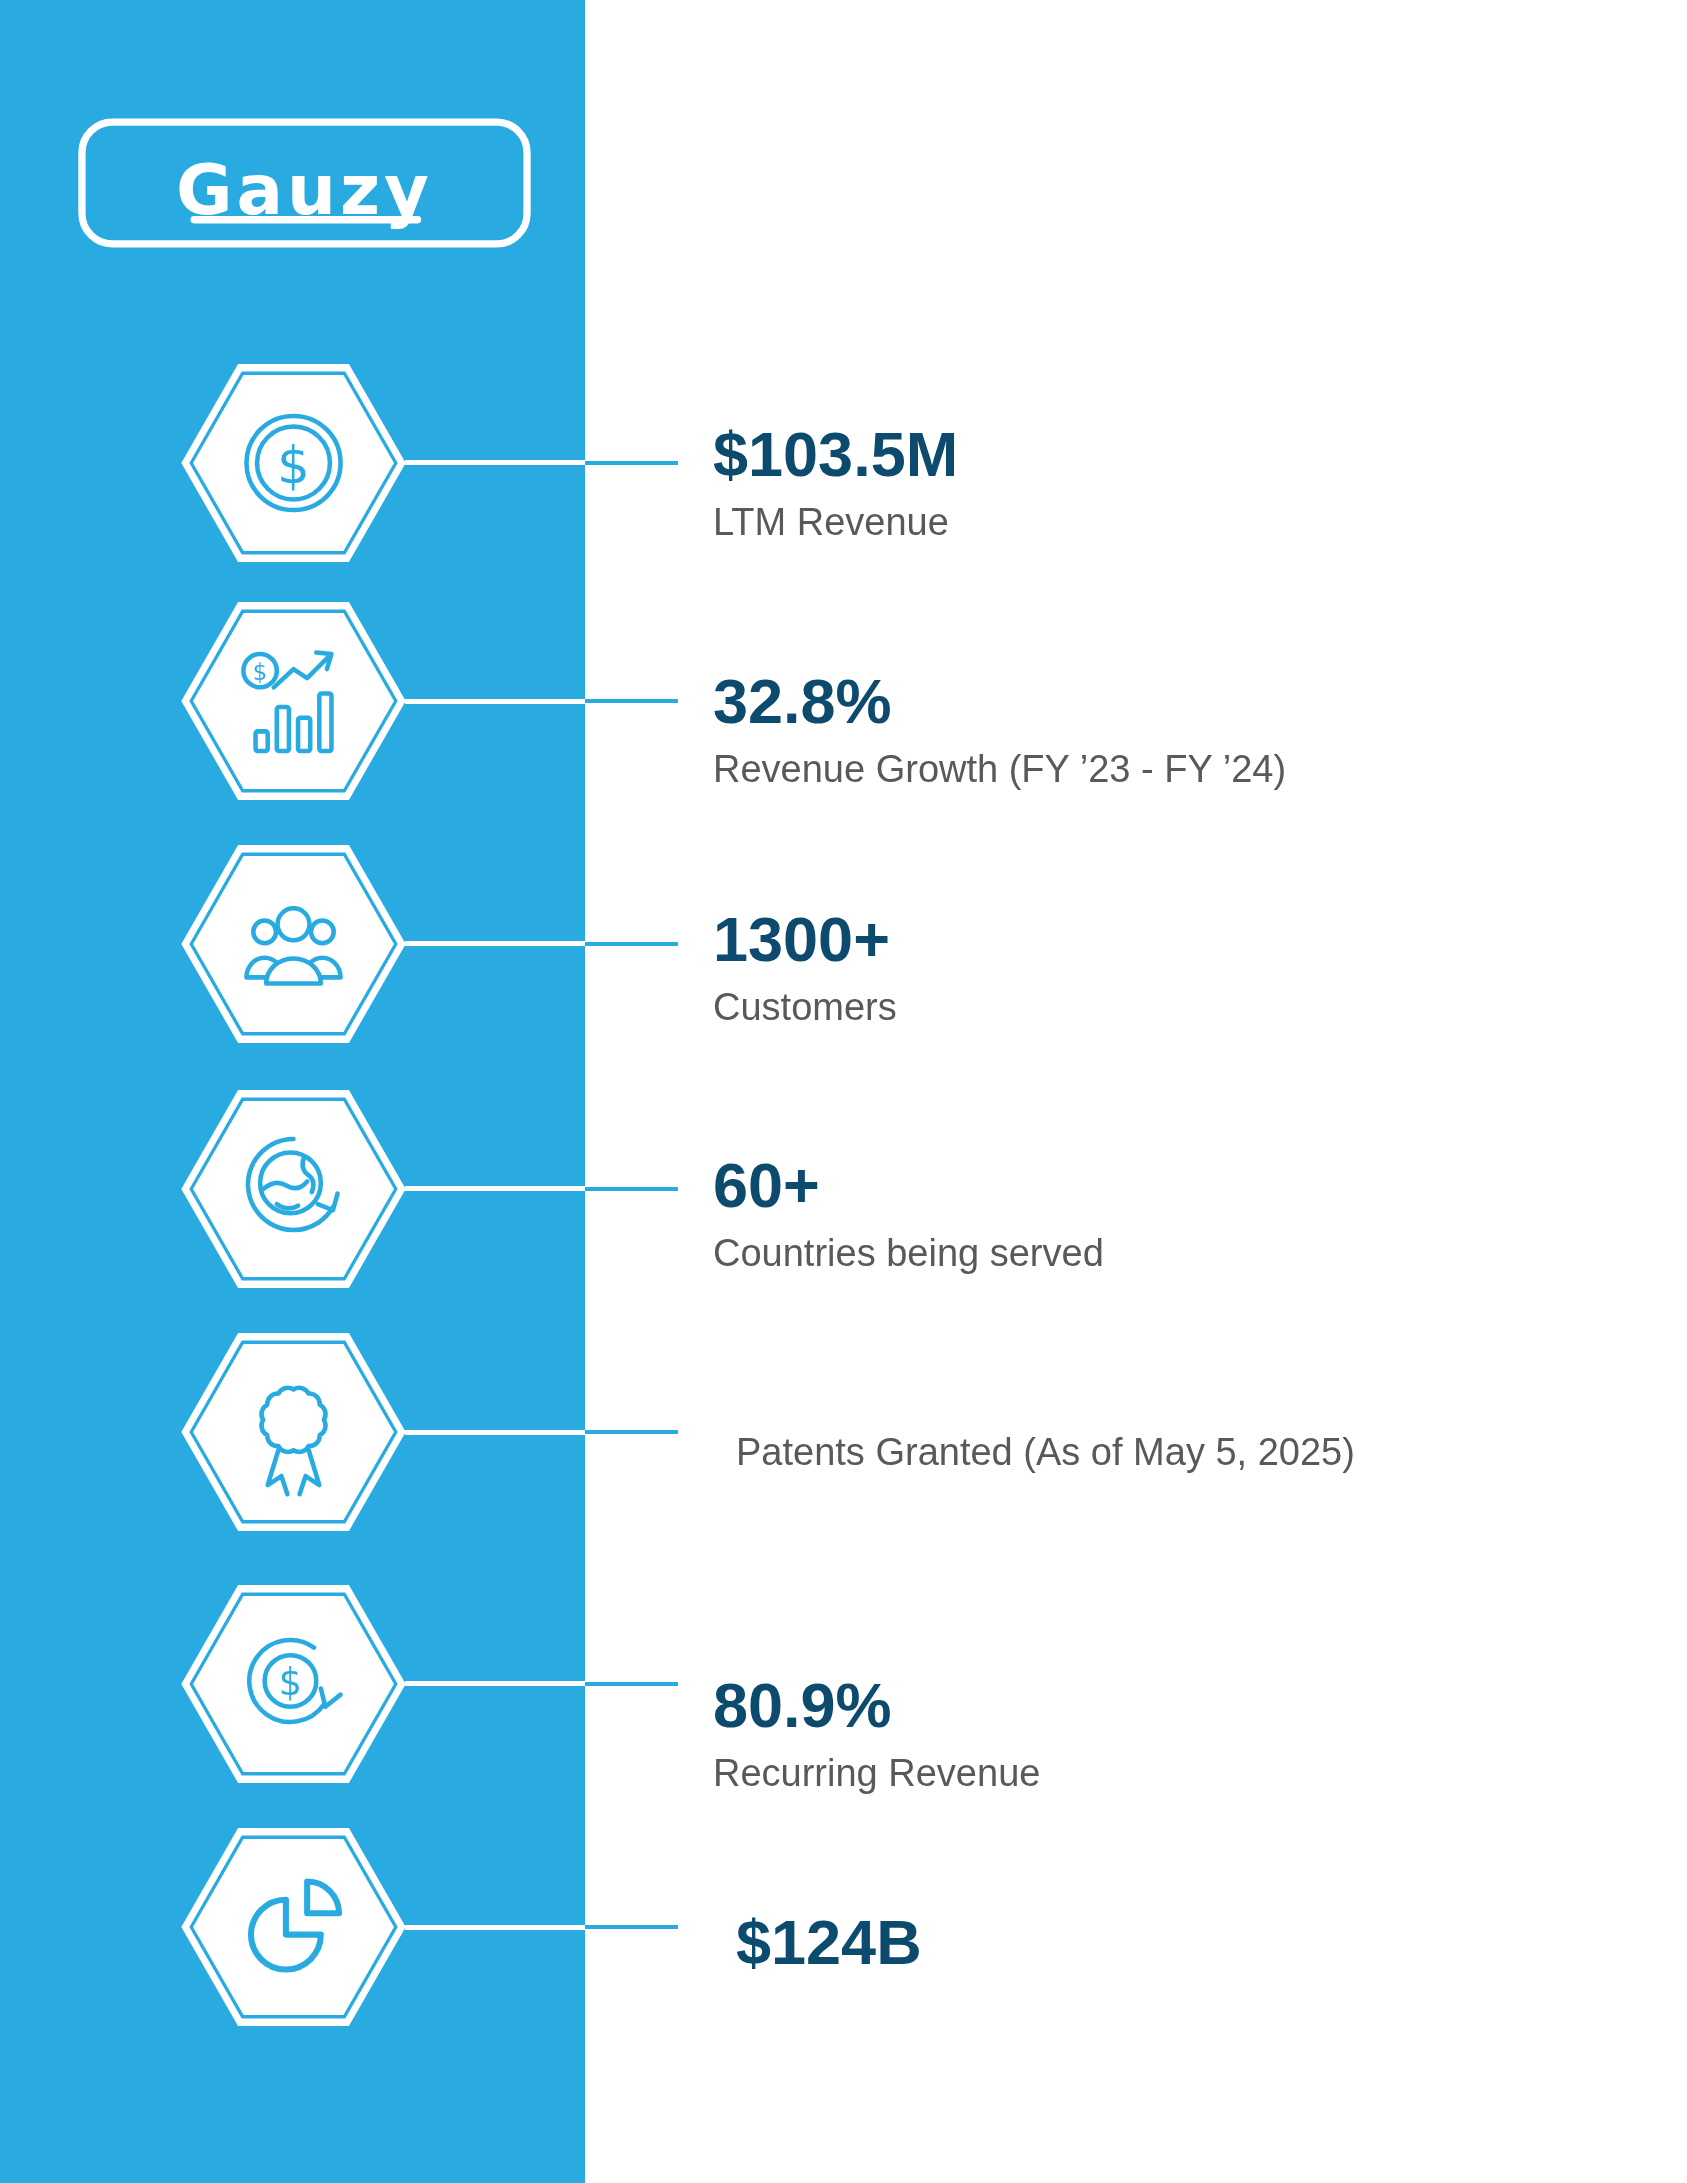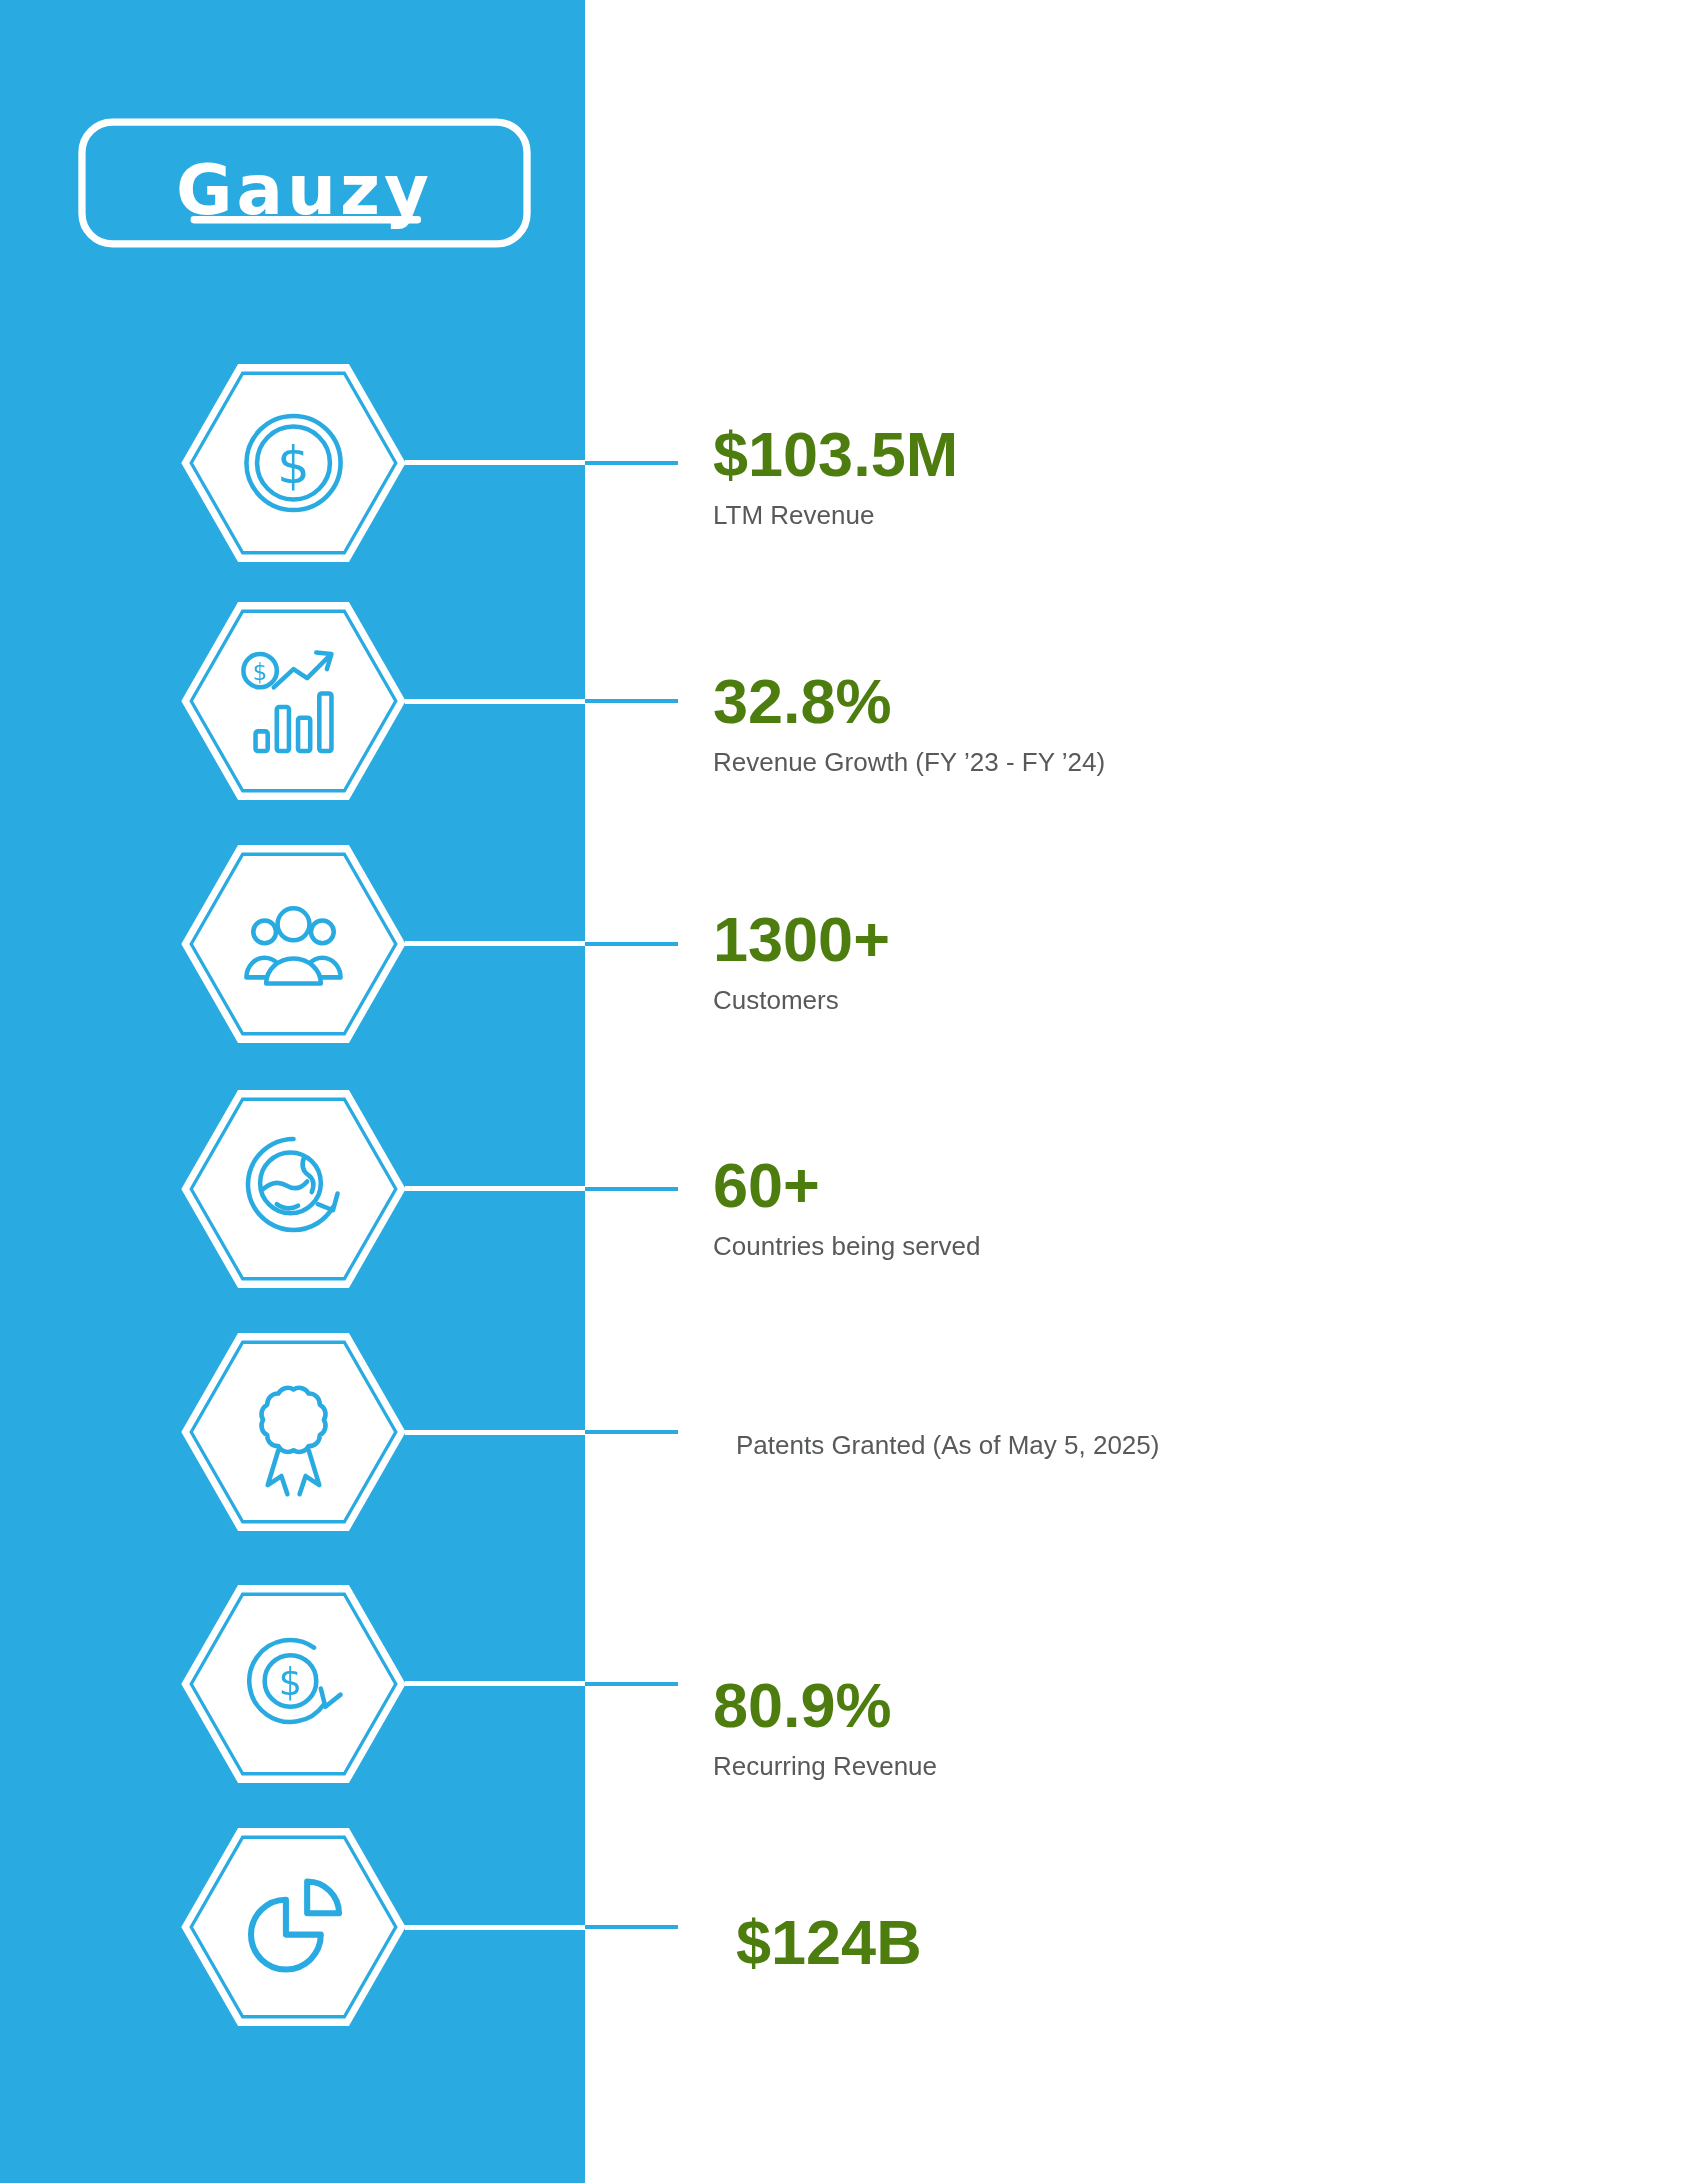--- a/index.html
+++ b/index.html
@@ -25,24 +25,24 @@
 
   
   .conn-white{position:absolute;background:#ffffff;height:5.3px;left:405px;width:180px;}
   .conn-blue{position:absolute;background:#29ABE2;height:4px;left:585px;width:93px;}
 
   
   .stat{position:absolute;left:713px;white-space:nowrap;}
   .stat.indent{left:736px;}
   .stat .value{
     font-size:63px;line-height:1.0;font-weight:700;
-    color:#4d7c0f;letter-spacing:0px;
+    color:#0c4a6e;letter-spacing:0px;
   }
   .stat .label{
-    margin-top:14.6px;font-size:26px;line-height:1.15;font-weight:400;
+    margin-top:14.6px;font-size:38px;line-height:1.15;font-weight:400;
     color:#58595B;
   }
 
   svg{display:block;}
 </style>
 </head>
 <body>
 
 <div class="page">
 

